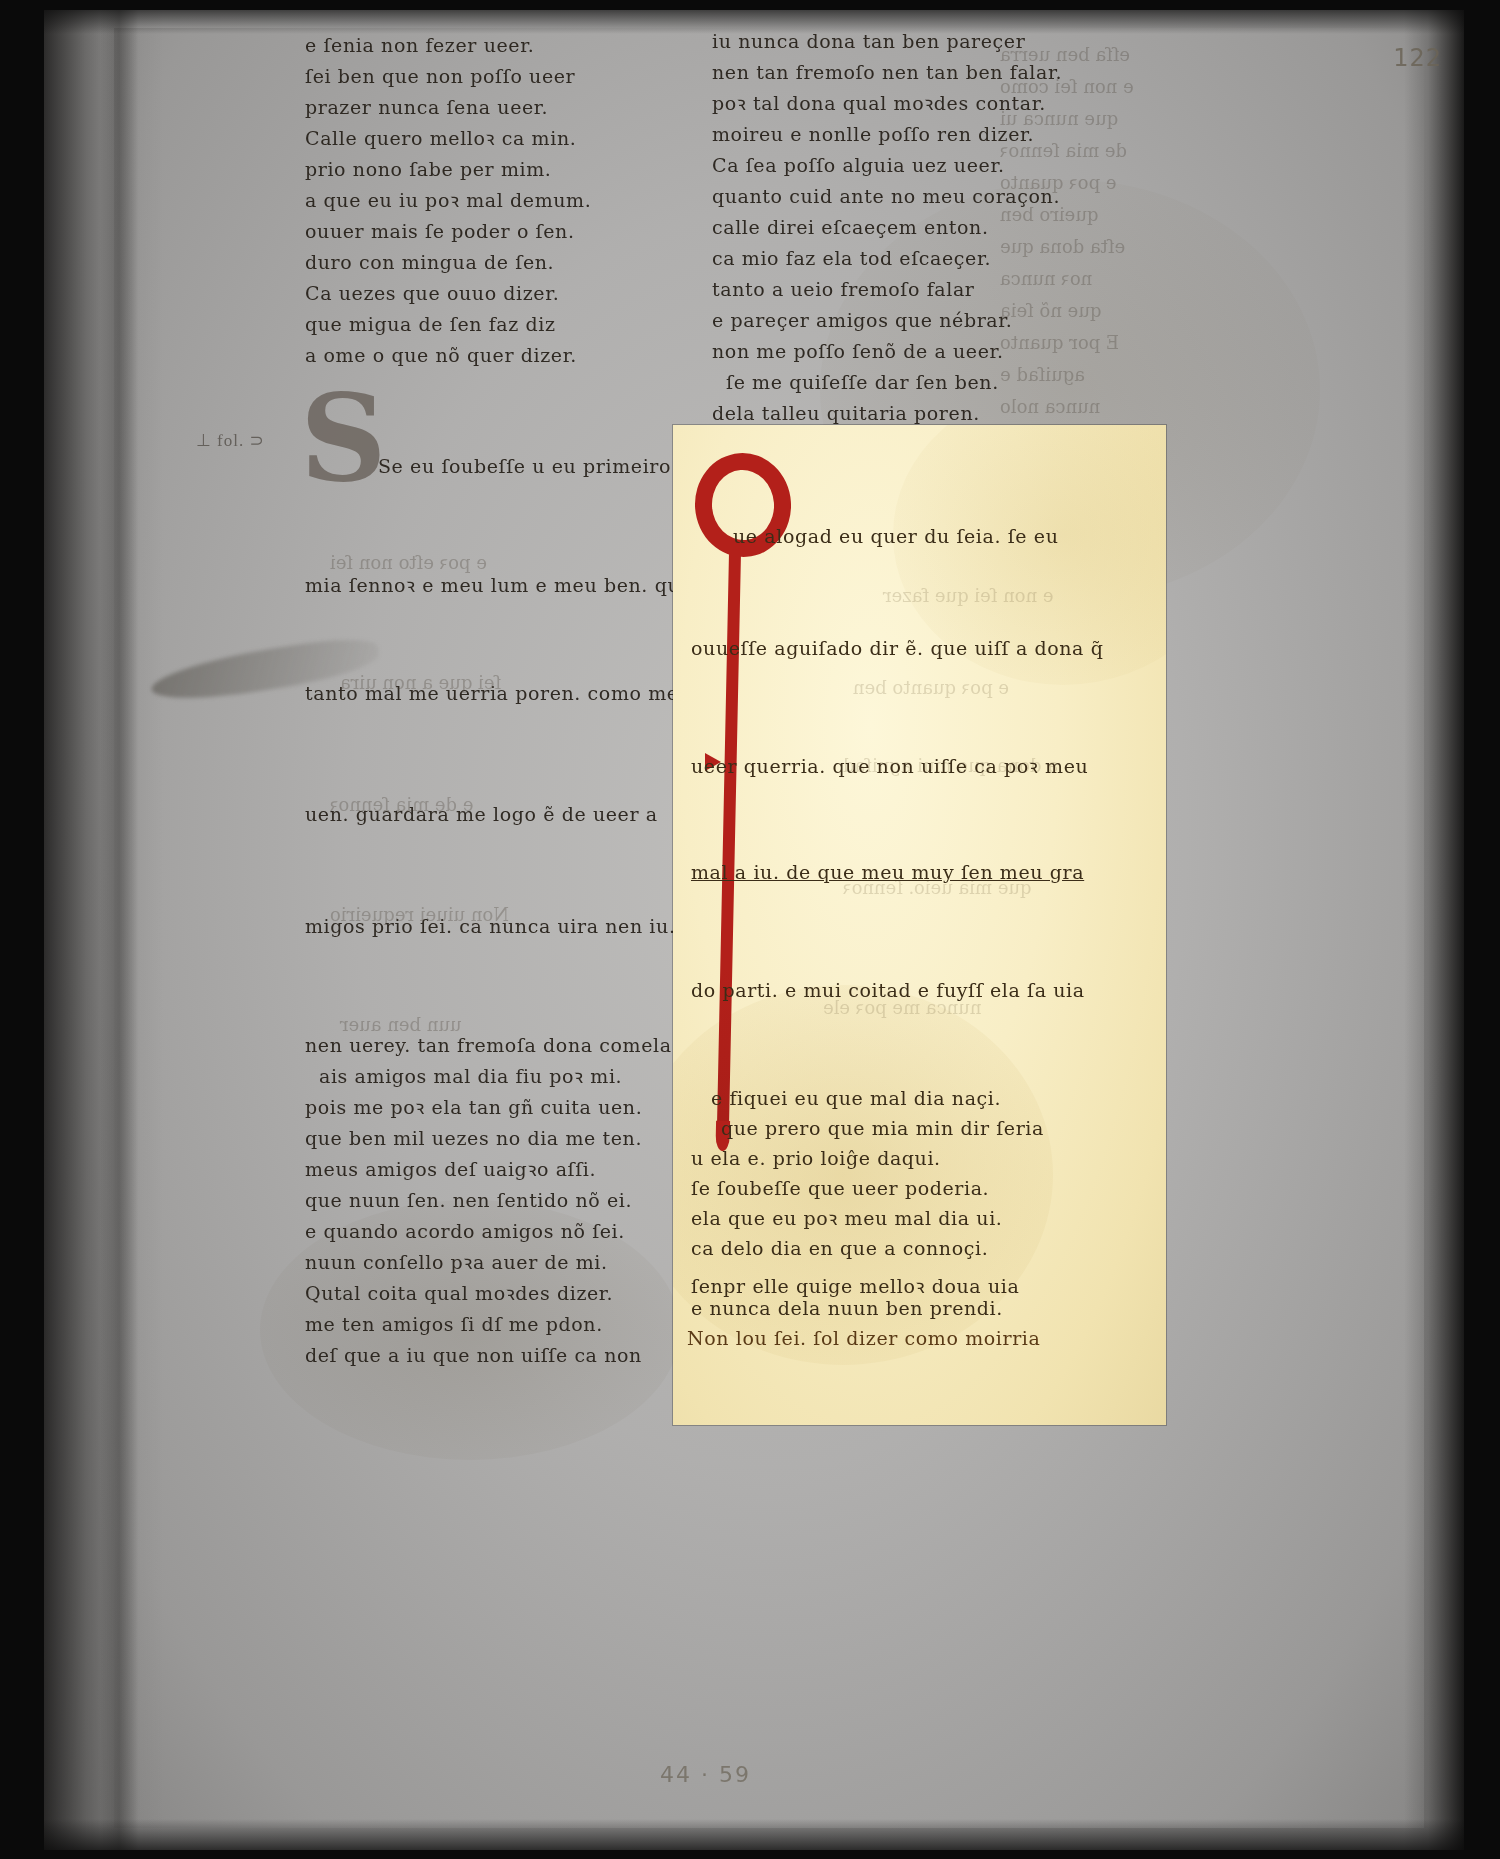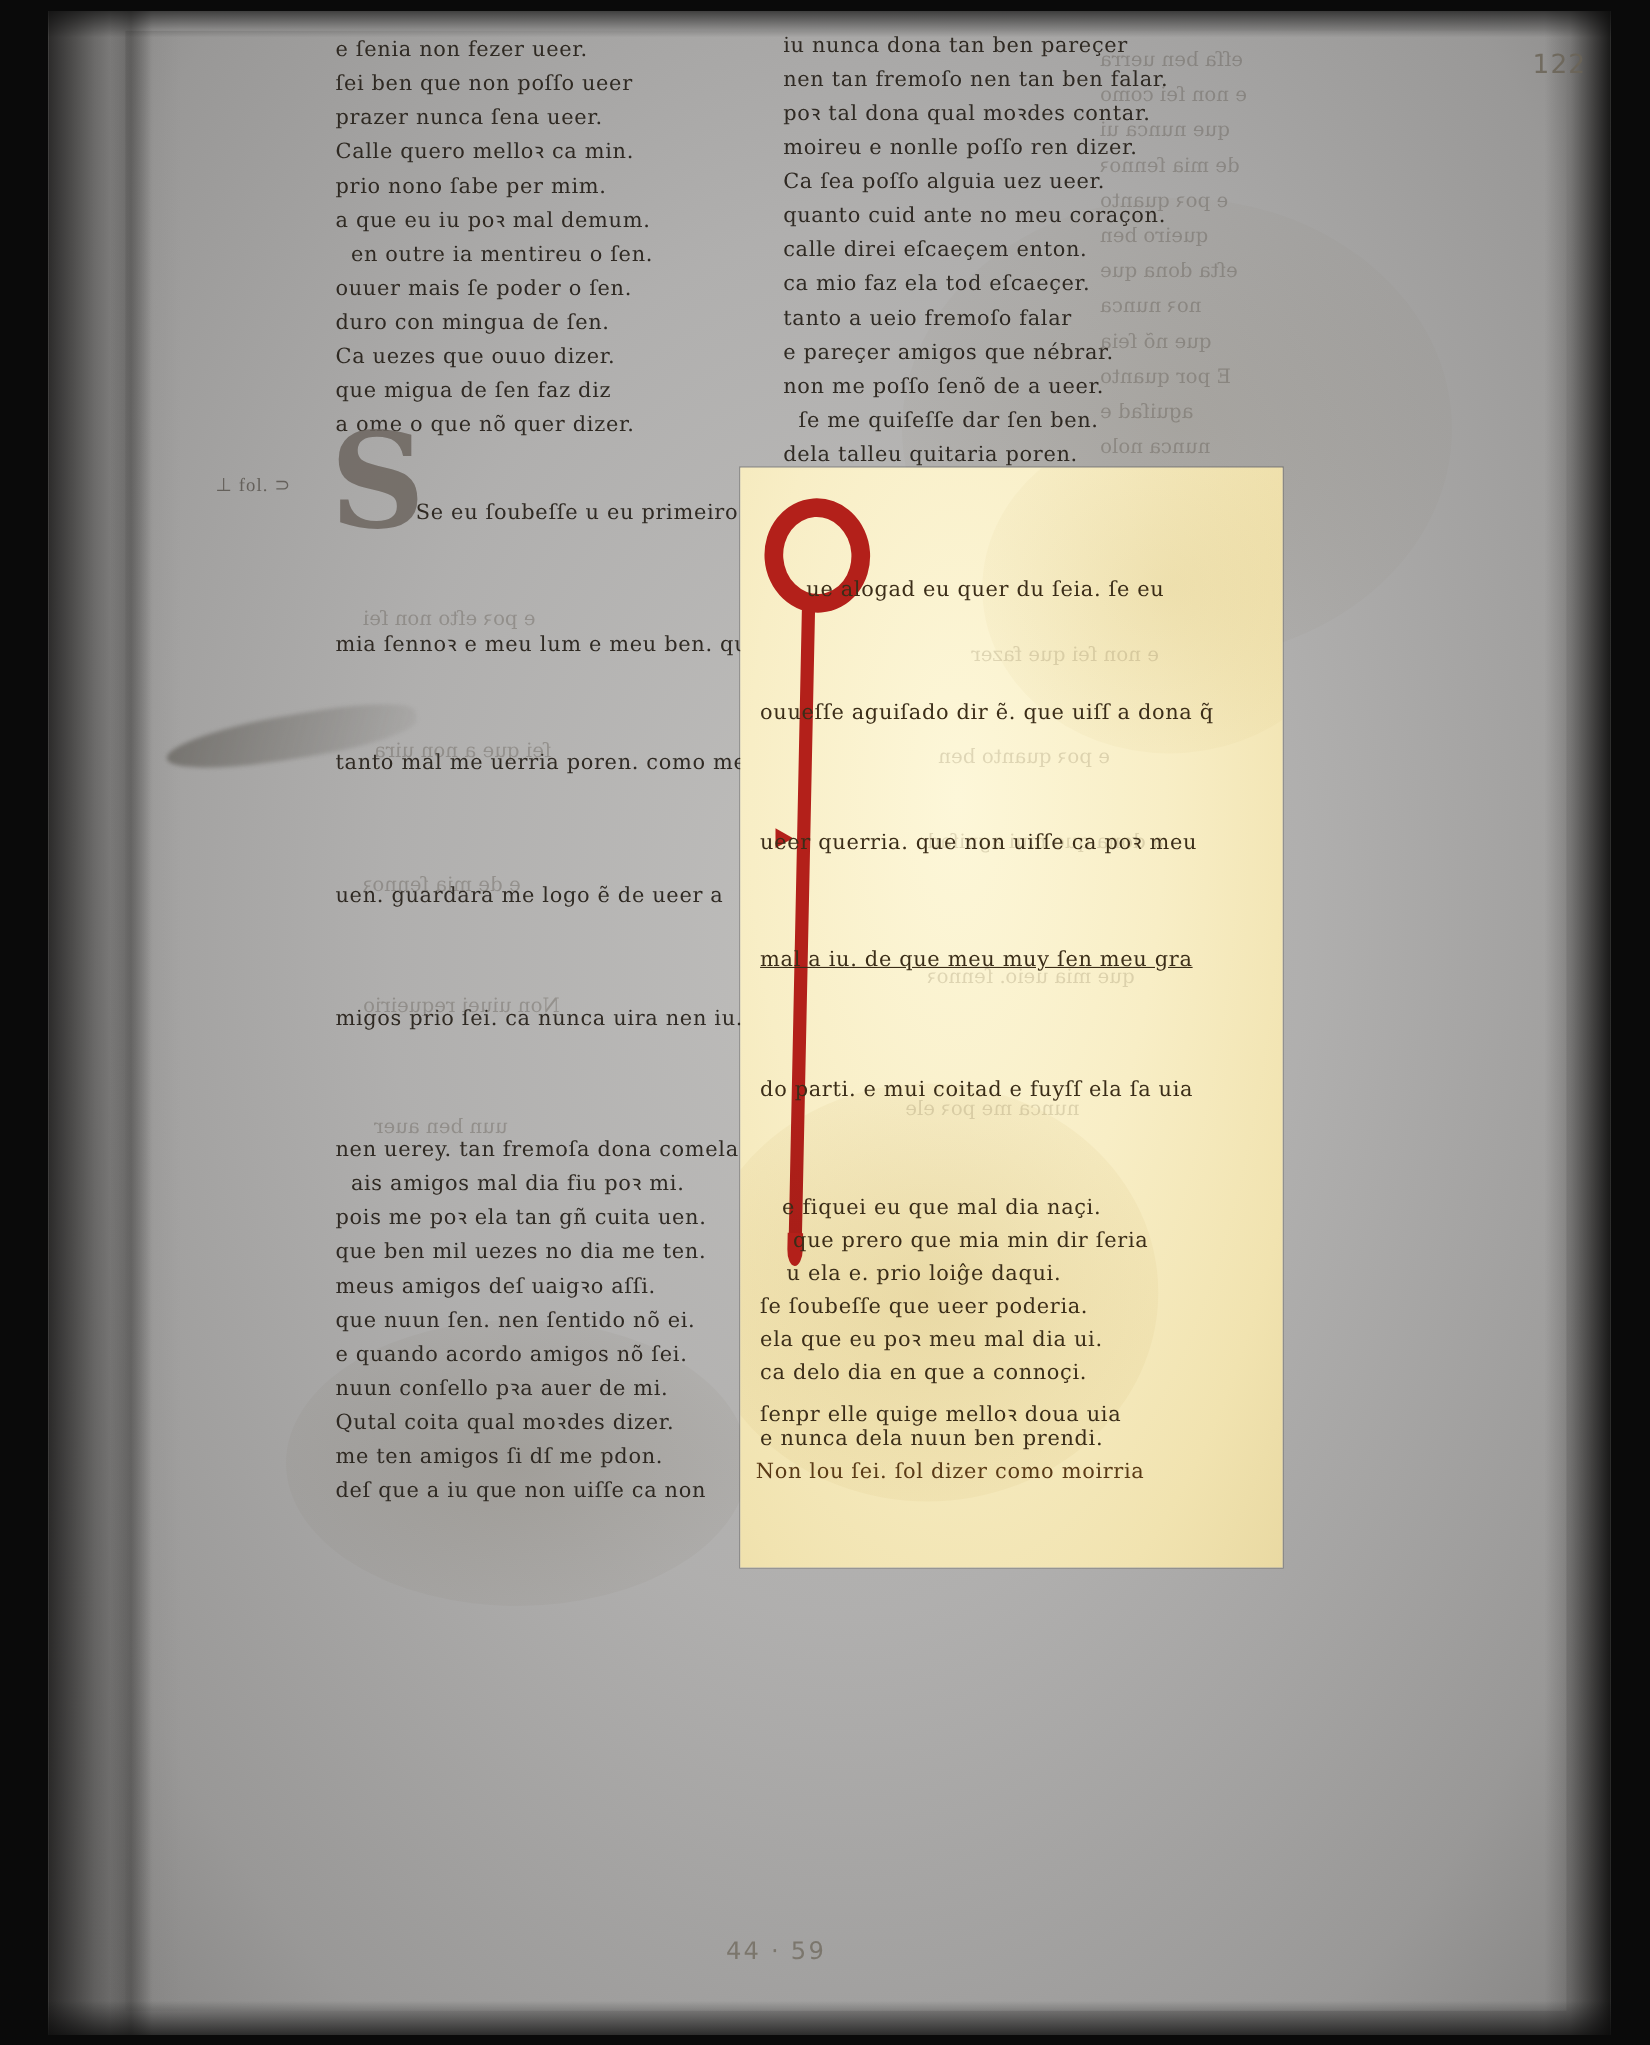--- a/index.html
+++ b/index.html
@@ -286,21 +286,20 @@
   <div class="pencil-note">⊥ fol. ⊃</div>
   <div class="bottom-note">44 · 59</div>
 
   <div class="col col-left">
     <div class="mline">e ſenia non fezer ueer.</div>
     <div class="mline">ſei ben que non poſſo ueer</div>
     <div class="mline">prazer nunca ſena ueer.</div>
     <div class="mline">Calle quero melloꝛ ca min.</div>
     <div class="mline">prio nono ſabe per mim.</div>
     <div class="mline">a que eu iu poꝛ mal demum.</div>
-    <div class="mline ind">en outre ia mentireu o ſen.</div>
     <div class="mline">ouuer mais ſe poder o ſen.</div>
     <div class="mline">duro con mingua de ſen.</div>
     <div class="mline">Ca uezes que ouuo dizer.</div>
     <div class="mline">que migua de ſen faz diz</div>
     <div class="mline">a ome o que nõ quer dizer.</div>
   </div>
 
   <div class="initial-s">S</div>
 
   <div class="sparse" style="left:378px; top:455px;">Se eu ſoubeſſe u eu primeiro ui. a</div>
@@ -380,21 +379,21 @@
     </div>
 
     <div class="iline verse" style="left:60px; top:96px;">ue alogad eu quer du ſeia. ſe eu</div>
     <div class="iline verse" style="left:18px; top:208px;">ouueſſe aguiſado dir ẽ. que uiſſ a dona q̃</div>
     <div class="iline verse" style="left:18px; top:326px;">ueer querria. que non uiſſe ca poꝛ meu</div>
     <div class="iline verse" style="left:18px; top:432px;text-decoration:underline;">mal a iu. de que meu muy ſen meu gra</div>
     <div class="iline verse" style="left:18px; top:550px;">do parti. e mui coitad e fuyſſ ela ſa uia</div>
 
     <div class="iline tail ind" style="left:18px; top:658px;">e fiquei eu que mal dia naçi.</div>
     <div class="iline tail ind" style="left:28px; top:688px;">que prero que mia min dir ſeria</div>
-    <div class="iline tail" style="left:18px; top:718px;margin-left:24px;">u ela e. prio loiĝe daqui.</div>
+    <div class="iline tail" style="left:18px; top:718px;">u ela e. prio loiĝe daqui.</div>
     <div class="iline tail" style="left:18px; top:748px;">ſe ſoubeſſe que ueer poderia.</div>
     <div class="iline tail" style="left:18px; top:778px;">ela que eu poꝛ meu mal dia ui.</div>
     <div class="iline tail" style="left:18px; top:808px;">ca delo dia en que a connoçi.</div>
     <div class="iline tail" style="left:18px; top:846px;">ſenpr elle quige melloꝛ doua uia</div>
     <div class="iline tail" style="left:18px; top:868px;">e nunca dela nuun ben prendi.</div>
     <div class="iline tail" style="left:14px; top:898px; color:#5a3a16;">Non lou ſei. ſol dizer como moirria</div>
   </div>
 
 </div>
 

